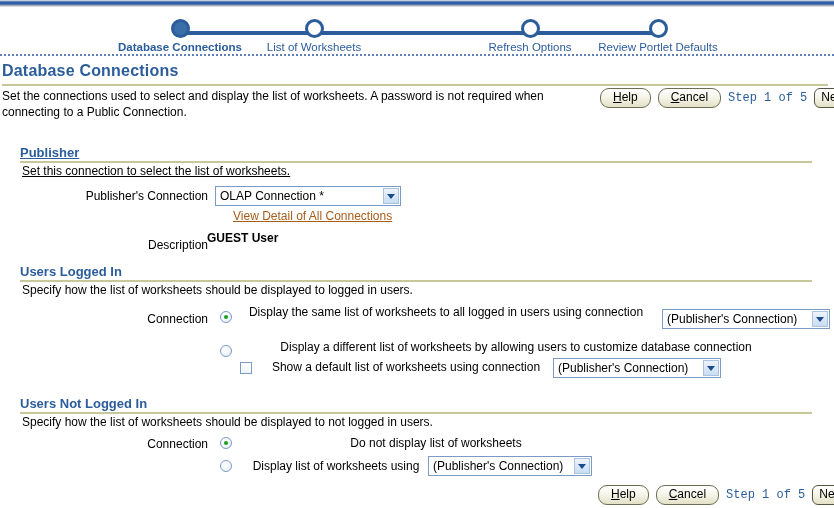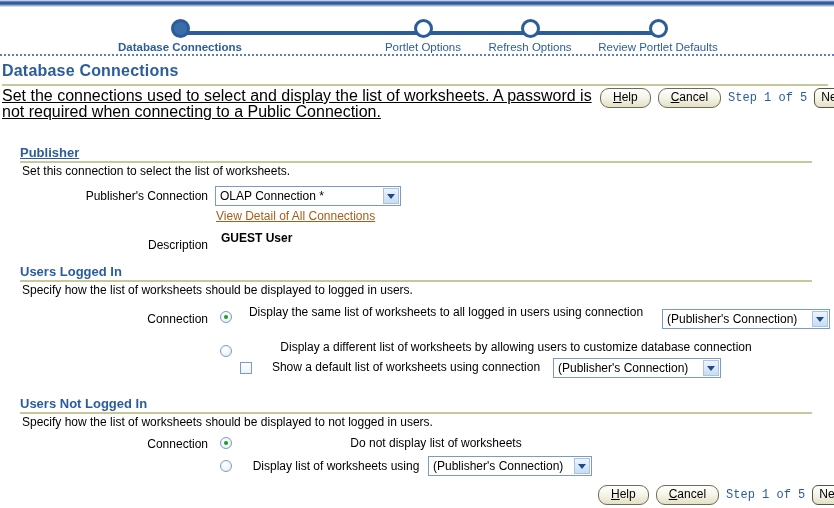--- a/index.html
+++ b/index.html
@@ -93,24 +93,23 @@
     width: 826px;
     height: 2px;
     background: #c8c79a;
   }
 
   .intro {
     position: absolute;
     left: 2px;
     top: 88px;
     width: 600px;
-    font-size: 16px;
+    font-size: 12px;
     line-height: 16px;
     color: #000;
-    text-decoration: underline;
   }
 
   
   .btn-row {
     position: absolute;
     display: flex;
     align-items: center;
     gap: 7px;
   }
   .btn-row.top { left: 600px; top: 88px; }
@@ -214,20 +213,21 @@
     border-top: 5px solid #1a4c8b;
   }
 
   
   .olink {
     position: absolute;
     font-size: 12px;
     color: #a85c1a;
     text-decoration: underline;
     cursor: pointer;
+    margin-left: 17px;
   }
 
   
   .radio {
     position: absolute;
     width: 12px;
     height: 12px;
     border-radius: 50%;
     border: 1px solid #7b9ac4;
     background: radial-gradient(circle at 35% 30%, #ffffff 0%, #eef3fa 70%, #d7e2f0 100%);
@@ -265,25 +265,25 @@
 <div class="top-band"></div>
 
 <div class="train">
   <div class="train-line" style="left:180px; width:478px;"></div>
 
   <div class="train-step" style="left:105px; width:150px;">
     <div class="train-dot active"></div>
     <div class="train-label active">Database Connections</div>
   </div>
 
-
-  <div class="train-step" style="left:358px; width:130px;">
+  <div class="train-step" style="left:244px; width:140px;">
     <div class="train-dot"></div>
-    <div class="train-label">Portlet Options</div>
+    <div class="train-label">List of Worksheets</div>
   </div>
+
 
   <div class="train-step" style="left:466px; width:128px;">
     <div class="train-dot"></div>
     <div class="train-label">Refresh Options</div>
   </div>
 
   <div class="train-step" style="left:578px; width:160px;">
     <div class="train-dot"></div>
     <div class="train-label">Review Portlet Defaults</div>
   </div>
@@ -297,31 +297,31 @@
 
 <div class="btn-row top">
   <span class="obtn"><u>H</u><span>elp</span></span>
   <span class="obtn"><u>C</u><span>ancel</span></span>
   <span class="step-text">Step 1 of 5</span>
   <span class="obtn rect">Ne<u>x</u>t</span>
 </div>
 
 <div class="section-head" style="top:145px;text-decoration:underline;">Publisher</div>
 <div class="section-rule" style="top:161px;"></div>
-<div class="section-sub" style="top:164px;">Set this connection to select the list of worksheets.</div>
+<div class="section-sub" style="top:164px;text-decoration:underline;">Set this connection to select the list of worksheets.</div>
 
 <div class="flabel" style="left:60px; top:189px; width:148px;">Publisher's Connection</div>
 <div class="sel" style="left:215px; top:186px; width:186px;">
   <span class="txt">OLAP Connection *</span>
   <span class="arrow"></span>
 </div>
 <div class="olink" style="left:216px; top:209px;">View Detail of All Connections</div>
 
 <div class="flabel" style="left:60px; top:238px; width:148px;">Description</div>
-<div class="fvalue-bold" style="left:221px; top:231px;text-align:right;">GUEST User</div>
+<div class="fvalue-bold" style="left:207px; top:231px;text-align:right;">GUEST User</div>
 
 <div class="section-head" style="top:264px;">Users Logged In</div>
 <div class="section-rule" style="top:280px;"></div>
 <div class="section-sub" style="top:283px;">Specify how the list of worksheets should be displayed to logged in users.</div>
 
 <div class="flabel" style="left:60px; top:312px; width:148px;">Connection</div>
 
 <div class="radio on" style="left:220px; top:311px;"></div>
 <div class="opt-label" style="left:236px; top:305px; width:420px;">Display the same list of worksheets to all logged in users using connection</div>
 <div class="sel" style="left:662px; top:309px; width:168px;">

